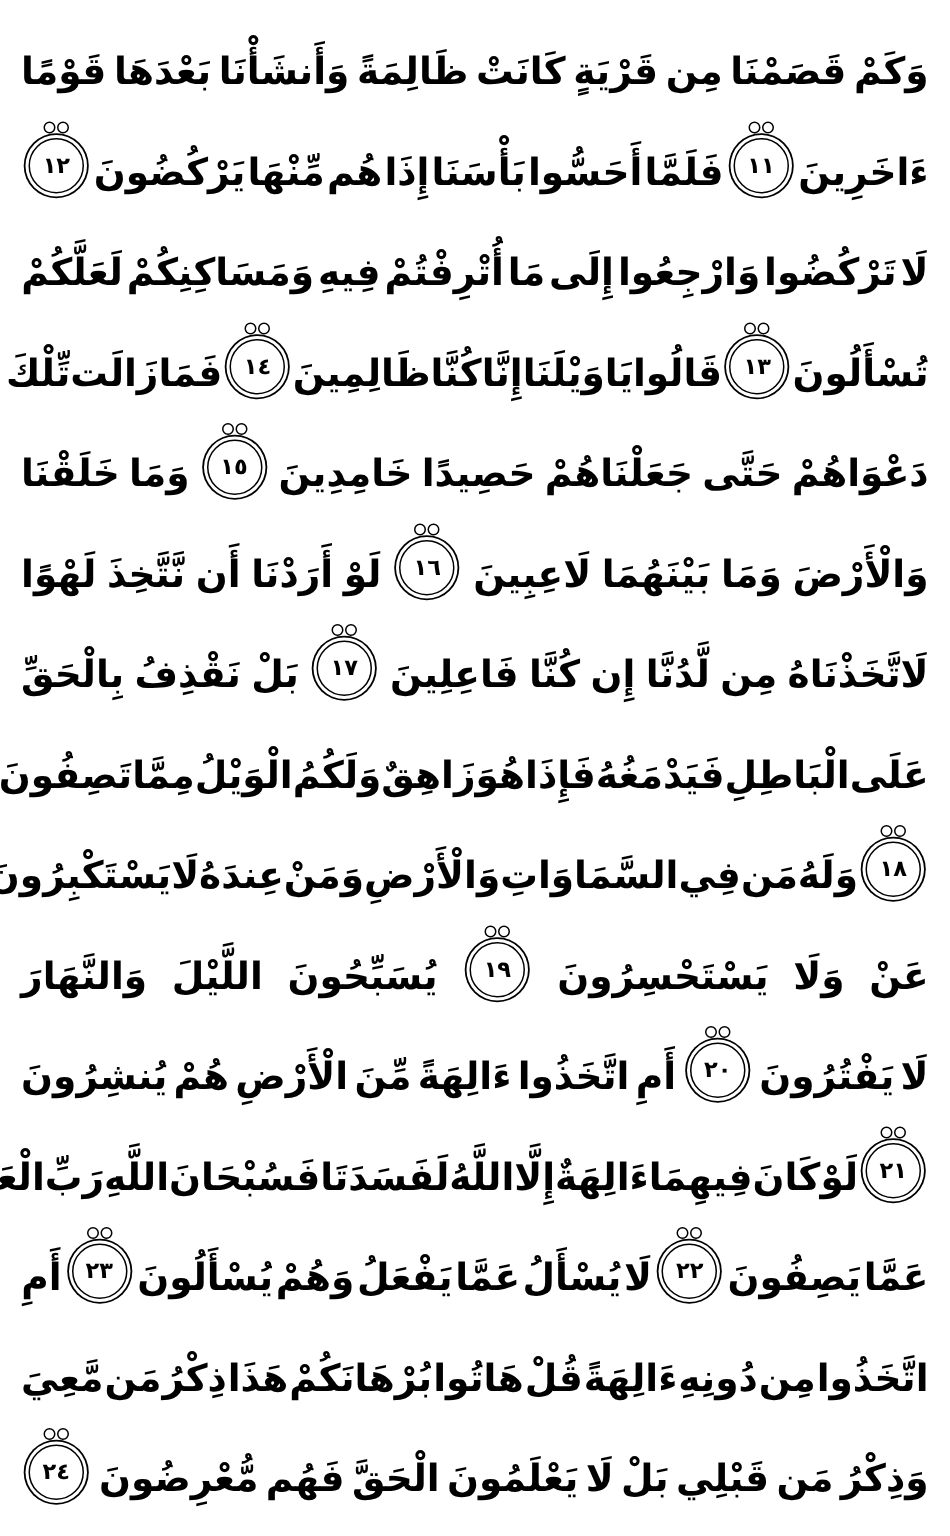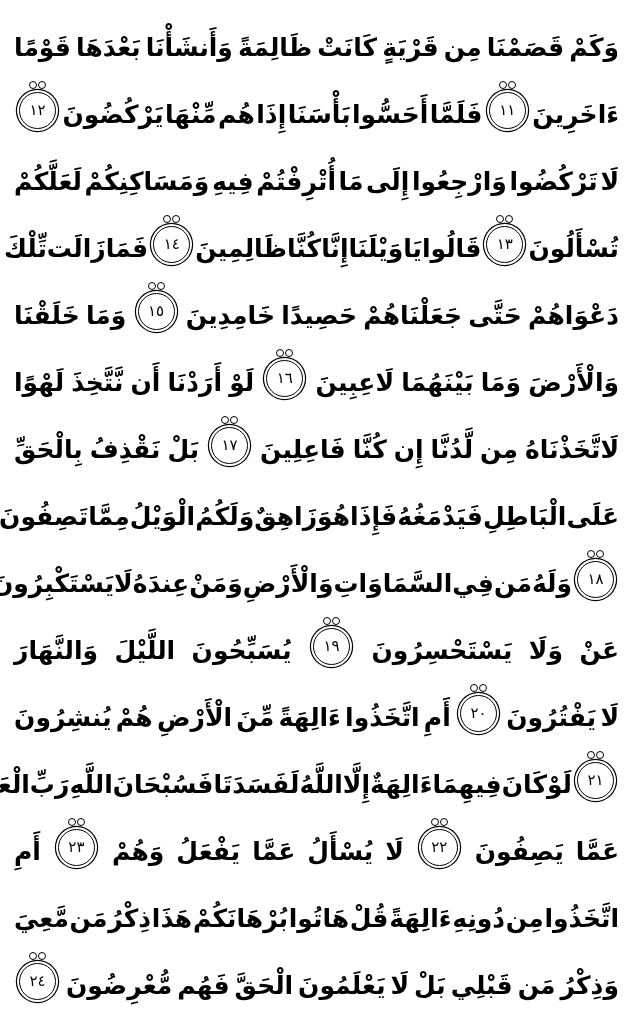--- a/index.html
+++ b/index.html
@@ -58,21 +58,21 @@
     top:-12px;
     width:6px;height:6px;
     border:1.5px solid var(--ink);
     border-radius:50%;
     background:var(--paper);
   }
   .ayah-marker::before{right:9px;}
   .ayah-marker::after{right:18px;}
   .ayah-number{
     font-size:15px;
-    font-weight:400;
+    font-weight:700;
     color:var(--ink);
     line-height:1;
     direction:rtl;
     unicode-bidi:plaintext;
   }
 </style>
 </head>
 <body>
 
 <div class="quran-page">
@@ -244,20 +244,21 @@
         <span class="word">عَمَّا</span>
         <span class="word">يَصِفُونَ</span>
         <span class="ayah-marker">
           <span class="ayah-number">٢٢</span>
         </span>
         <span class="word">لَا</span>
         <span class="word">يُسْأَلُ</span>
         <span class="word">عَمَّا</span>
         <span class="word">يَفْعَلُ</span>
         <span class="word">وَهُمْ</span>
+        <span class="word">يُسْأَلُونَ</span>
         <span class="ayah-marker">
           <span class="ayah-number">٢٣</span>
         </span>
         <span class="word">أَمِ</span>
       </div>
       <div class="text-line">
         <span class="word">اتَّخَذُوا</span>
         <span class="word">مِن</span>
         <span class="word">دُونِهِ</span>
         <span class="word">ءَالِهَةً</span>

